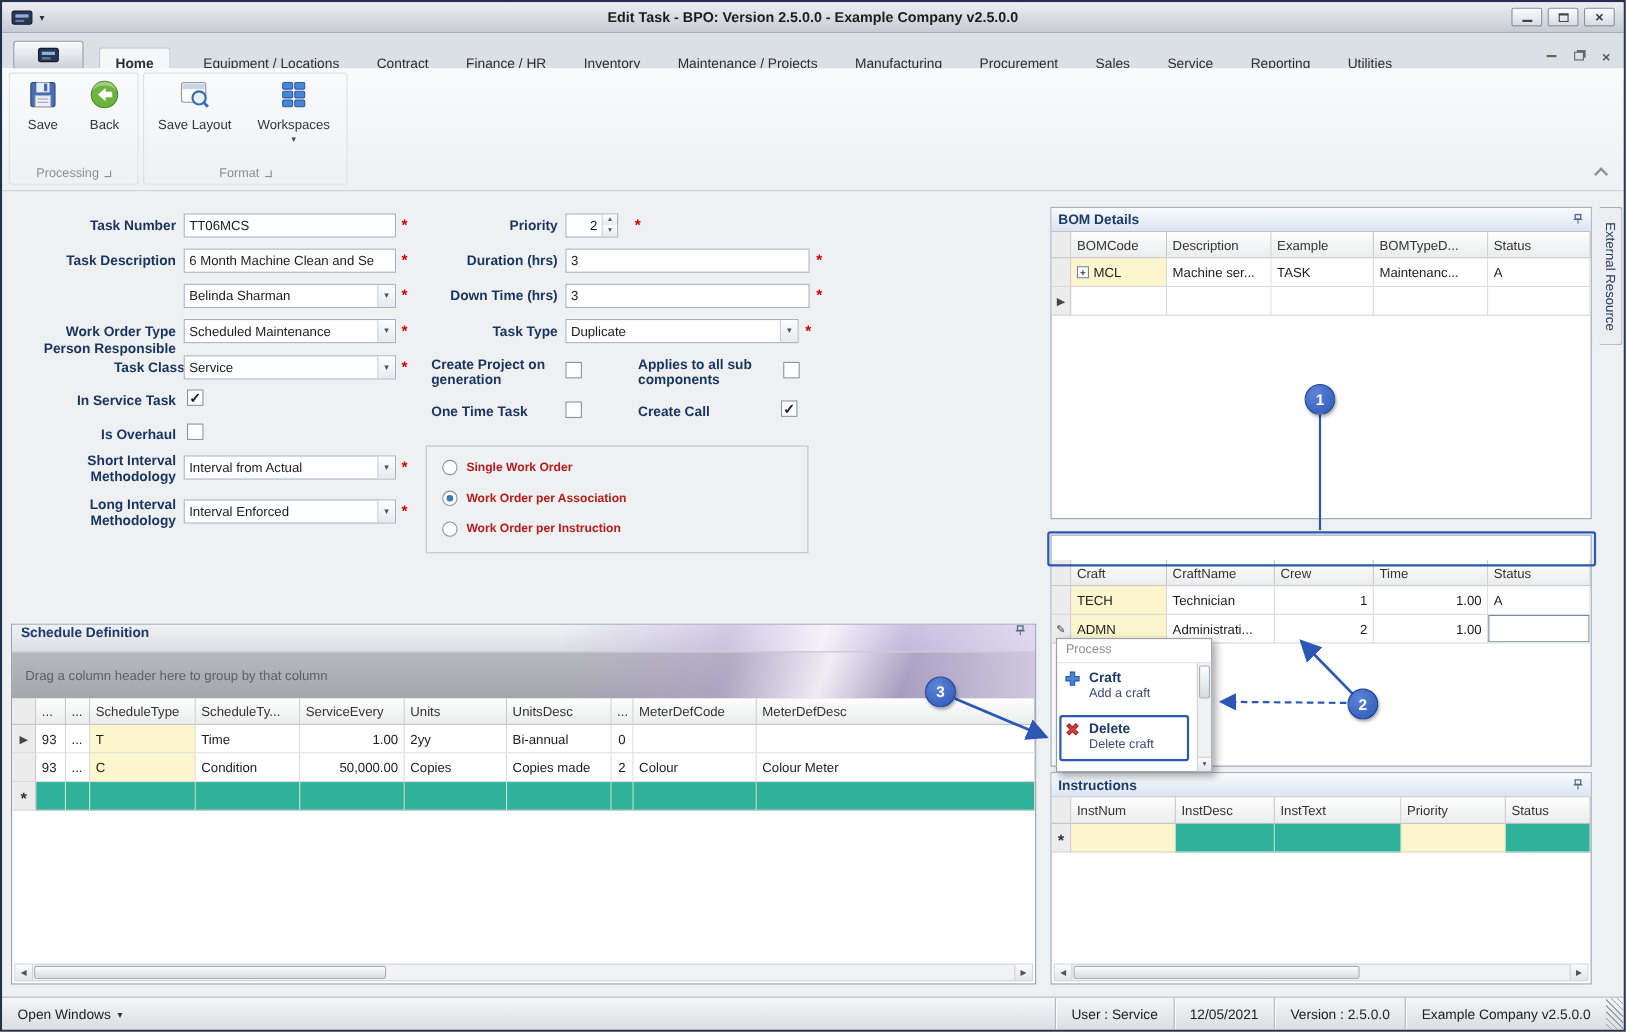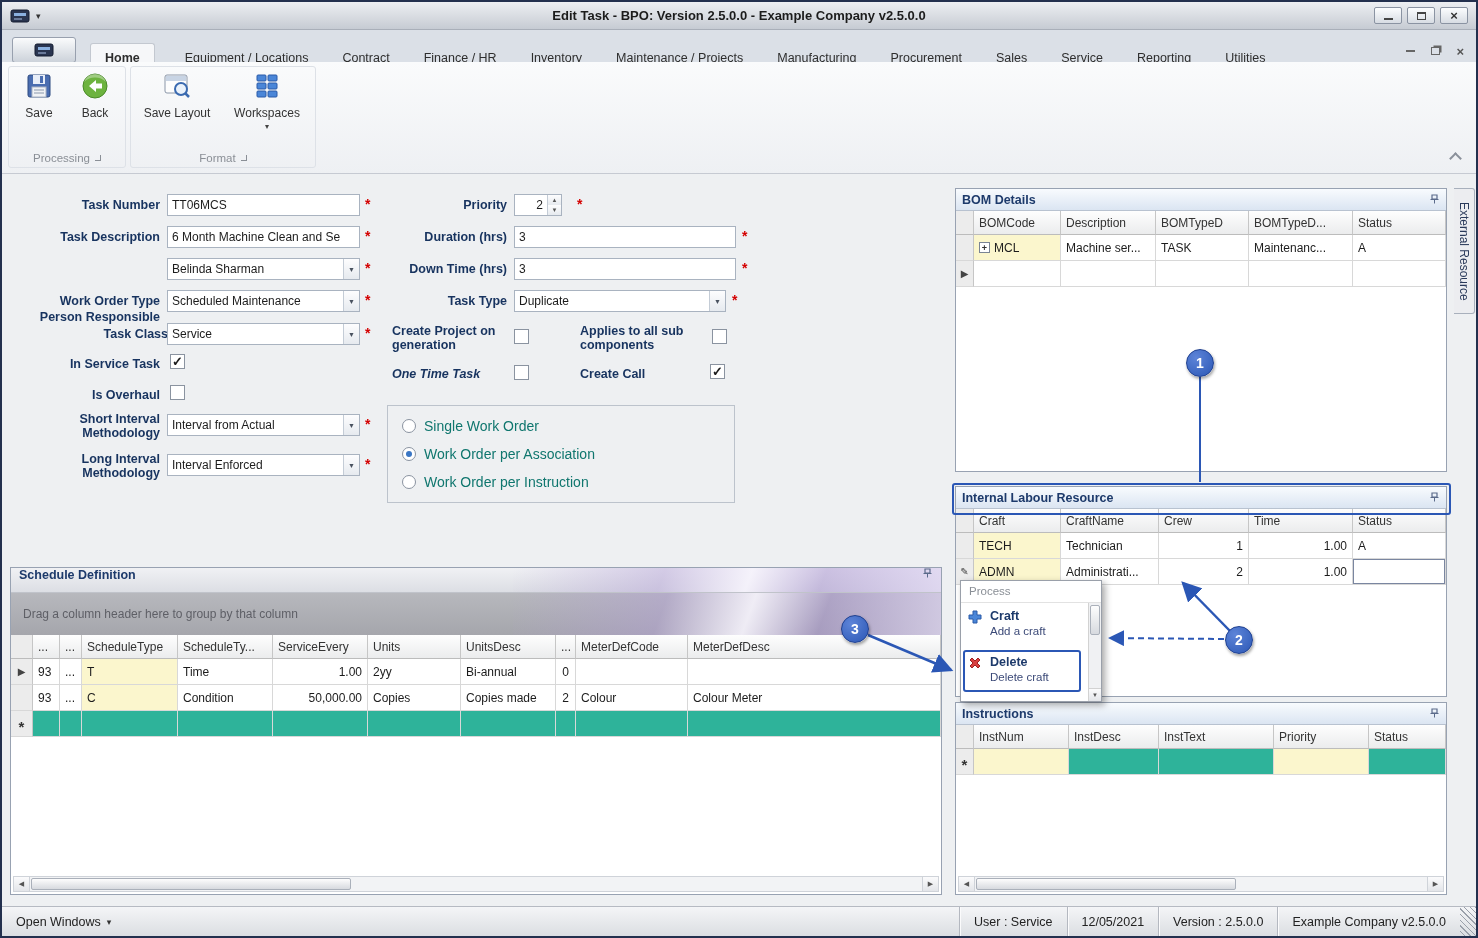--- a/index.html
+++ b/index.html
@@ -61,21 +61,21 @@
   .spin { width:14px; align-self:stretch; display:flex; flex-direction:column; border-left:1px solid #c4ccd6; }
   .spin span { flex:1; display:flex; align-items:center; justify-content:center; font-size:6px; color:#555;
     background:linear-gradient(#fdfdfe,#e6eaef); }
   .req { position:absolute; color:#d40000; font-weight:bold; font-size:14px; }
   .cb { position:absolute; width:15px; height:15px; border:1px solid #8a93a0; background:#fff;
     display:flex; align-items:center; justify-content:center; font-size:13px; font-weight:bold; color:#1c1c1c; line-height:1; }
   .groupbox { position:absolute; border:1px solid #bcc3cc; background:transparent; }
   .radio-row { position:absolute; display:flex; align-items:center; gap:8px; }
   .radio { width:14px; height:14px; border:1px solid #8a93a0; border-radius:50%; background:#fff; position:relative; }
   .radio.sel::after { content:""; position:absolute; inset:3px; border-radius:50%; background:#3a76c4; }
-  .radio-label { font-size:14px; font-weight:normal; color:#0f766e; }
+  .radio-label { font-size:11px; font-weight:bold; color:#b91c1c; }
 
   
   .panel { position:absolute; border:1px solid #98a2b2; background:#fff; }
   .panel-header { height:22px; background:linear-gradient(#f8fbfe,#dbe5f2); border-bottom:1px solid #b8c2d0;
     display:flex; align-items:center; padding:0 6px; }
   .panel-title { font-size:12.5px; font-weight:bold; color:#1d3a6b; }
   .pin { margin-left:auto; display:flex; z-index:1; }
 
   
   .grid { position:absolute; left:0; right:0; }
@@ -353,21 +353,21 @@
       <span class="val">Duplicate</span>
       <span class="dd">▼</span>
     </div>
     <div class="req" style="left:730px; top:118px;">*</div>
 
     <div class="flabel left-align" style="left:390px; top:150px; width:110px;">Create Project on generation</div>
     <div class="cb" style="left:512px; top:155px;"></div>
     <div class="flabel left-align" style="left:578px; top:150px; width:116px;">Applies to all sub components</div>
     <div class="cb" style="left:710px; top:155px;"></div>
 
-    <div class="flabel left-align" style="left:390px; top:193px; width:110px;font-style:italic;">One Time Task</div>
+    <div class="flabel left-align" style="left:390px; top:193px; width:110px;">One Time Task</div>
     <div class="cb" style="left:512px; top:191px;"></div>
     <div class="flabel left-align" style="left:578px; top:193px; width:100px;">Create Call</div>
     <div class="cb" style="left:708px; top:190px;">
         <span>✓</span>
       </div>
 
     <div class="groupbox" style="left:385px; top:231px; width:348px; height:98px;">
       <div class="radio-row" style="left:14px; top:12px;">
         <span class="radio"></span>
         <span class="radio-label">Single Work Order</span>
@@ -390,21 +390,21 @@
               <path d="M3 1 h5 v4 h-5 z" fill="none" stroke="#5a6a8a" stroke-width="1.2"></path>
               <path d="M1.5 5.5 h8 M5.5 5.5 v4" stroke="#5a6a8a"></path>
             </svg>
         </span>
       </div>
       <div class="grid" style="top:22px;">
         <div class="grow ghead">
           <div class="gcell ind bc-ind"></div>
           <div class="gcell bc0">BOMCode</div>
           <div class="gcell bc1">Description</div>
-          <div class="gcell bc2">BOMTypeD</div>
+          <div class="gcell bc2">Example</div>
           <div class="gcell bc3">BOMTypeD...</div>
           <div class="gcell bc4">Status</div>
         </div>
         <div class="grow">
           <div class="gcell ind bc-ind"></div>
           <div class="gcell bc0 ycell">
             <span class="expand-box">
                 <span>+</span>
               </span>
             <span>MCL</span>
@@ -423,29 +423,20 @@
           <div class="gcell bc4"></div>
         </div>
       </div>
     </div>
 
     <div class="vtab">
       <span>External Resource</span>
     </div>
 
     <div class="panel" style="left:953px; top:312px; width:492px; height:211px;">
-      <div class="panel-header">
-        <span class="panel-title">Internal Labour Resource</span>
-        <span class="pin">
-          <svg width="11" height="11" viewBox="0 0 11 11">
-              <path d="M3 1 h5 v4 h-5 z" fill="none" stroke="#5a6a8a" stroke-width="1.2"></path>
-              <path d="M1.5 5.5 h8 M5.5 5.5 v4" stroke="#5a6a8a"></path>
-            </svg>
-        </span>
-      </div>
       <div class="grid" style="top:22px;">
         <div class="grow ghead">
           <div class="gcell ind ic-ind"></div>
           <div class="gcell ic0">Craft</div>
           <div class="gcell ic1">CraftName</div>
           <div class="gcell ic2">Crew</div>
           <div class="gcell ic3">Time</div>
           <div class="gcell ic4">Status</div>
         </div>
         <div class="grow">

